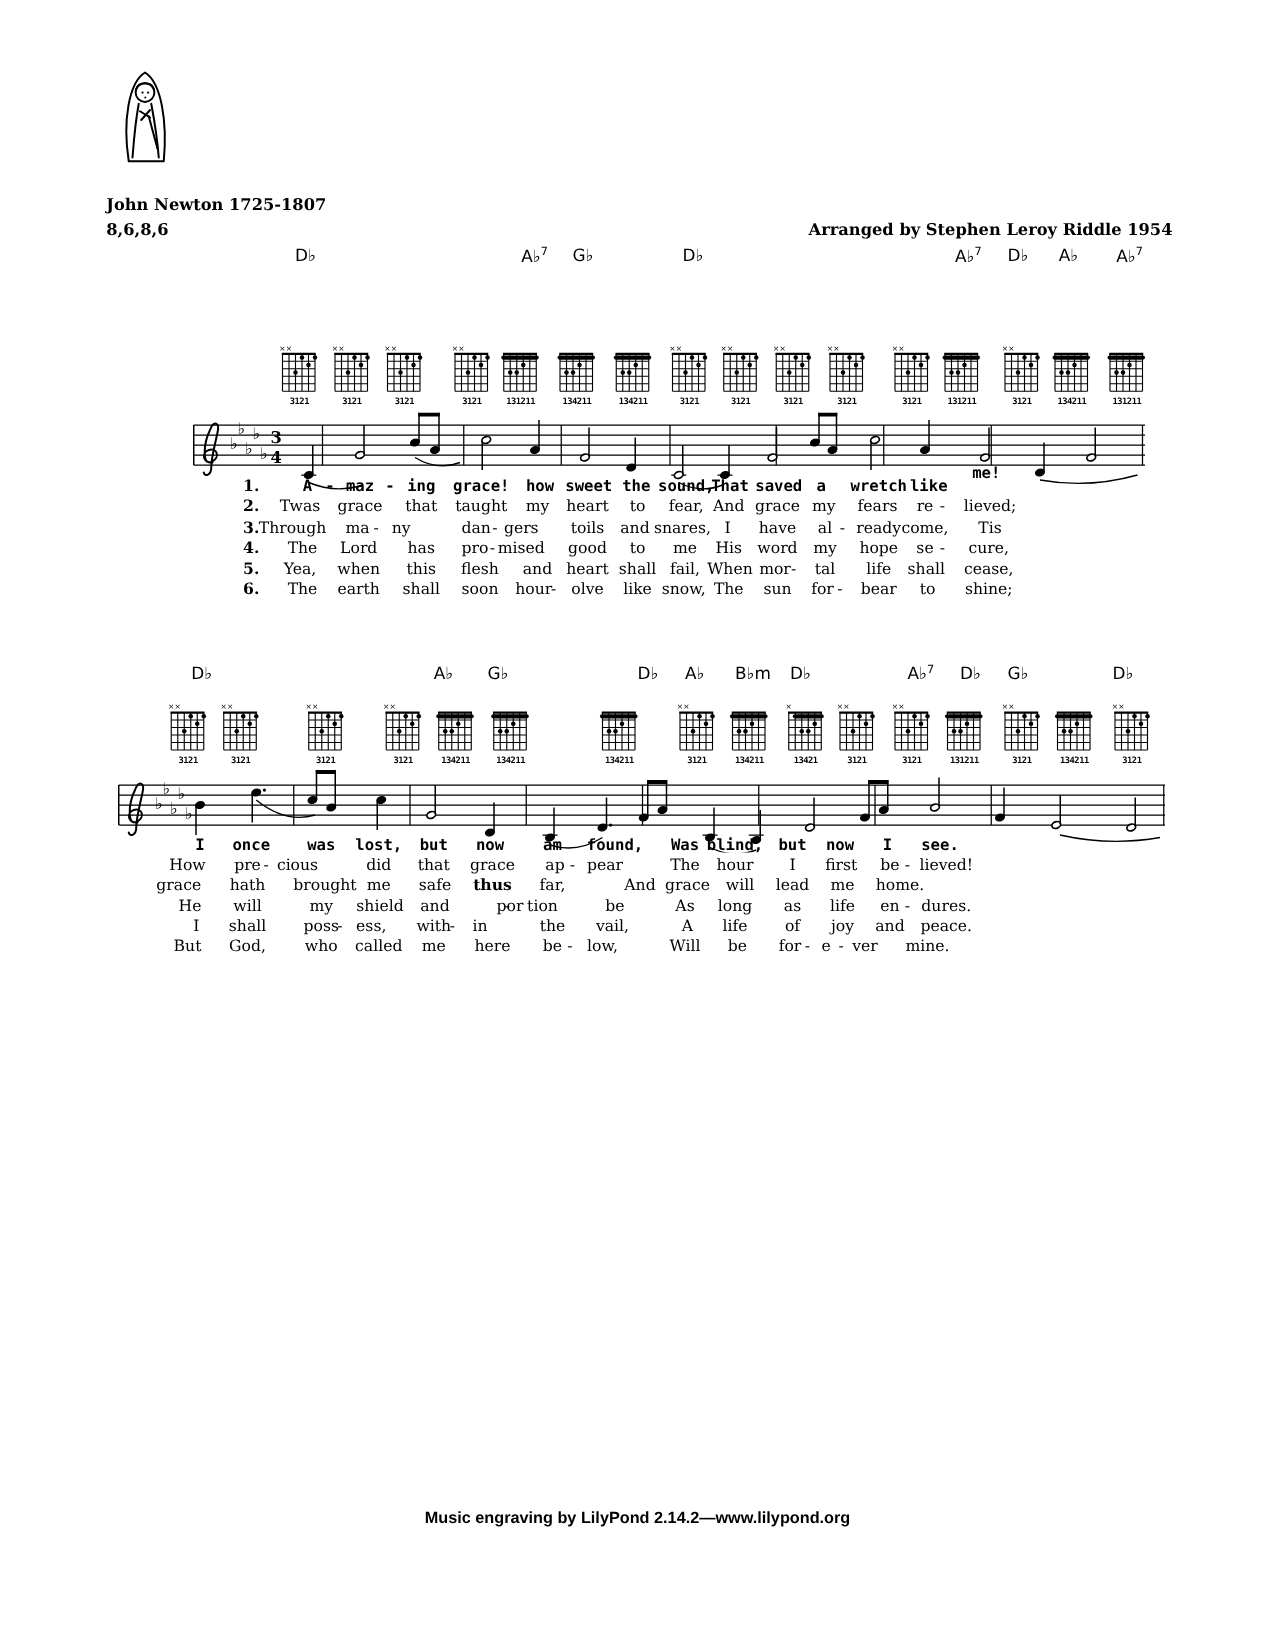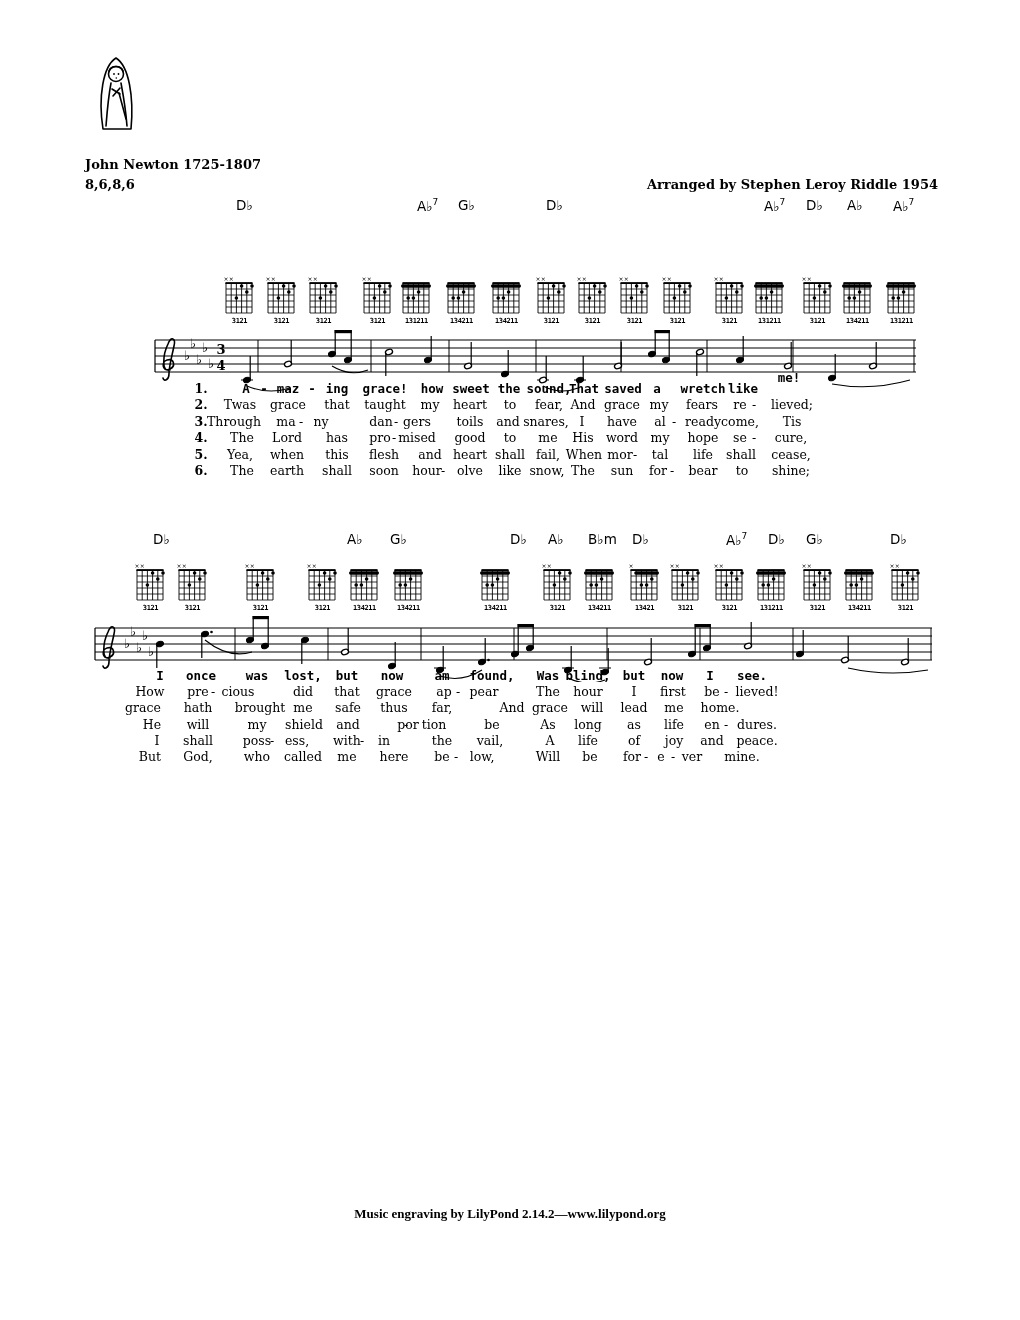--- a/index.html
+++ b/index.html
@@ -4,21 +4,21 @@
 <style>
   html,body{margin:0;padding:0;background:#e8e8e8;}
   .page{position:relative;width:1020px;height:1320px;background:#ffffff;color:#000;
         font-family:"Liberation Serif",serif;overflow:hidden;}
   .title{position:absolute;left:0;right:0;top:130px;text-align:center;
          font-family:"DejaVu Serif",serif;font-weight:bold;font-size:21px;}
   .author{position:absolute;left:85px;top:157px;font-family:"DejaVu Serif",serif;font-weight:bold;font-size:13px;}
   .meter{position:absolute;left:85px;top:177px;font-family:"DejaVu Serif",serif;font-weight:bold;font-size:13px;}
   .arranger{position:absolute;right:82px;top:177px;font-family:"DejaVu Serif",serif;font-weight:bold;font-size:13px;}
   .footer{position:absolute;left:0;right:0;top:1206px;text-align:center;
-          font-family:Liberation Serif, serif;font-weight:bold;font-size:13px;}
+          font-family:Liberation Sans, sans-serif;font-weight:bold;font-size:13px;}
   .logo{position:absolute;left:86px;top:53px;}
   .chord{position:absolute;font-family:"DejaVu Sans",sans-serif;font-size:13.5px;white-space:nowrap;}
   .chord sup{font-size:9px;}
   .fret{position:absolute;}
   .staff{position:absolute;}
   .tok{position:absolute;transform:translateX(-50%);white-space:nowrap;}
   .v-serif{font-family:"DejaVu Serif",serif;font-size:12.5px;}
   .v-mono{font-family:"DejaVu Sans Mono",monospace;font-weight:bold;font-size:12.5px;}
   .v-num{font-family:"DejaVu Serif",serif;font-weight:bold;font-size:12.5px;}
 </style>
@@ -1116,21 +1116,21 @@
       <span class="tok v-serif" style="left: 634px; top: 684.2px;">I</span>
       <span class="tok v-serif" style="left: 673px; top: 684.2px;">first</span>
       <span class="tok v-serif" style="left: 712px; top: 684.2px;">be</span>
       <span class="tok v-serif" style="left: 726px; top: 684.2px;">-</span>
       <span class="tok v-serif" style="left: 757px; top: 684.2px;">lieved!</span>
       <span class="tok v-serif" style="left: 143px; top: 700.4px;">grace</span>
       <span class="tok v-serif" style="left: 198px; top: 700.4px;">hath</span>
       <span class="tok v-serif" style="left: 260px; top: 700.4px;">brought</span>
       <span class="tok v-serif" style="left: 303px; top: 700.4px;">me</span>
       <span class="tok v-serif" style="left: 348px; top: 700.4px;">safe</span>
-      <span class="tok v-serif" style="left: 394px; top: 700.4px;">thus</span>
+      <span class="tok v-serif" style="left: 394px; top: 700.4px; font-weight: bold;">thus</span>
       <span class="tok v-serif" style="left: 442px; top: 700.4px;">far,</span>
       <span class="tok v-serif" style="left: 512px; top: 700.4px;">And</span>
       <span class="tok v-serif" style="left: 550px; top: 700.4px;">grace</span>
       <span class="tok v-serif" style="left: 592px; top: 700.4px;">will</span>
       <span class="tok v-serif" style="left: 634px; top: 700.4px;">lead</span>
       <span class="tok v-serif" style="left: 674px; top: 700.4px;">me</span>
       <span class="tok v-serif" style="left: 720px; top: 700.4px;">home.</span>
       <span class="tok v-serif" style="left: 152px; top: 716.6px;">He</span>
       <span class="tok v-serif" style="left: 198px; top: 716.6px;">will</span>
       <span class="tok v-serif" style="left: 257px; top: 716.6px;">my</span>

